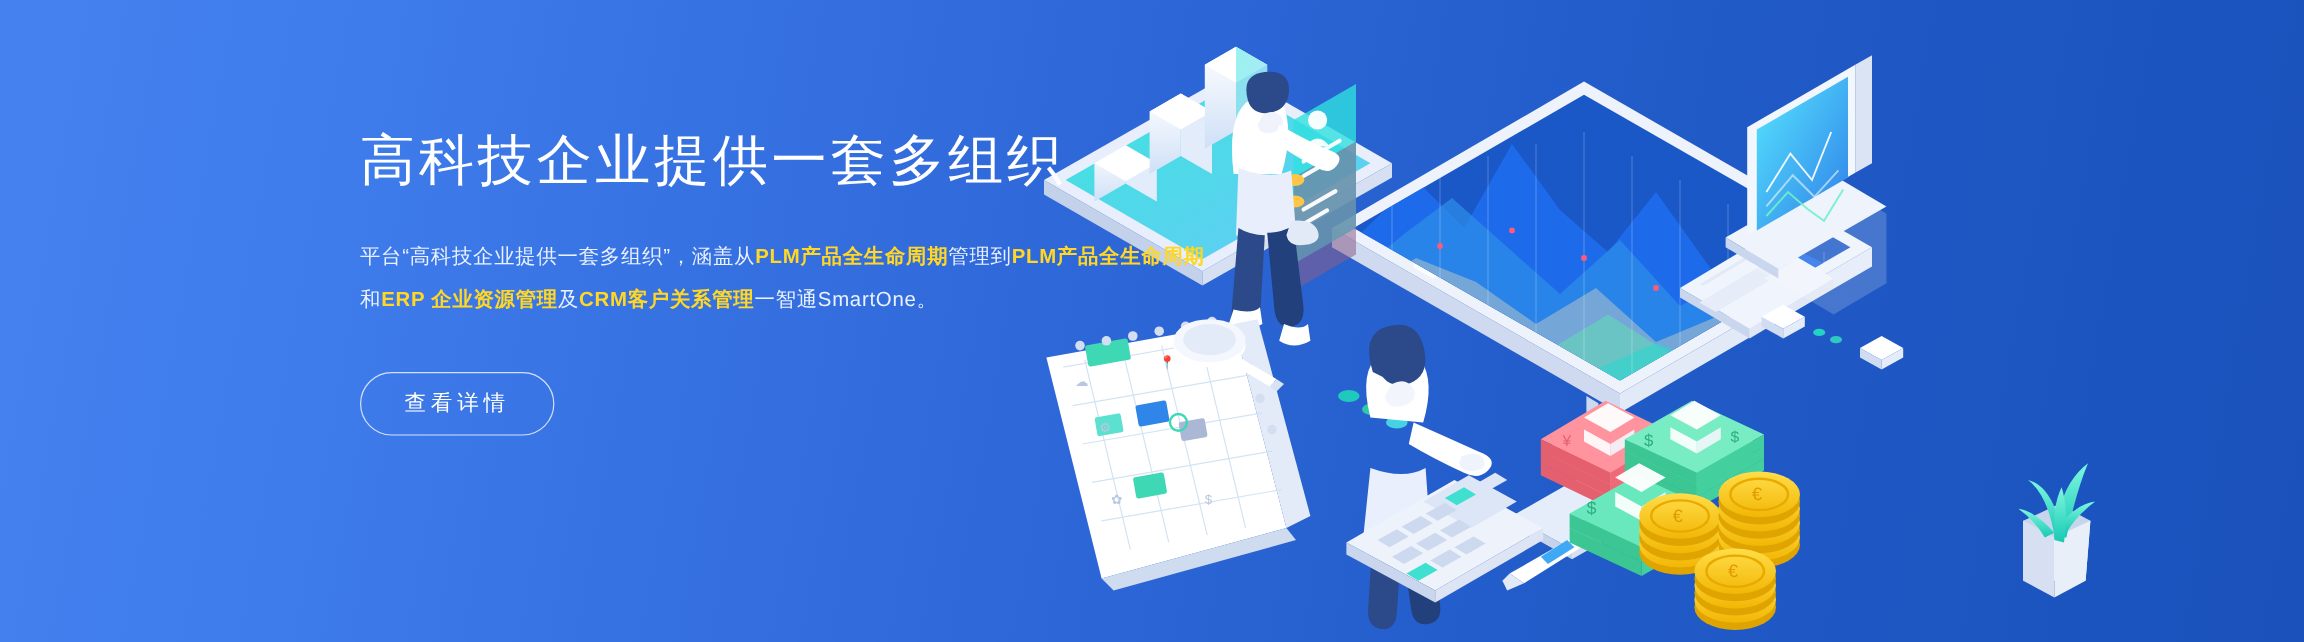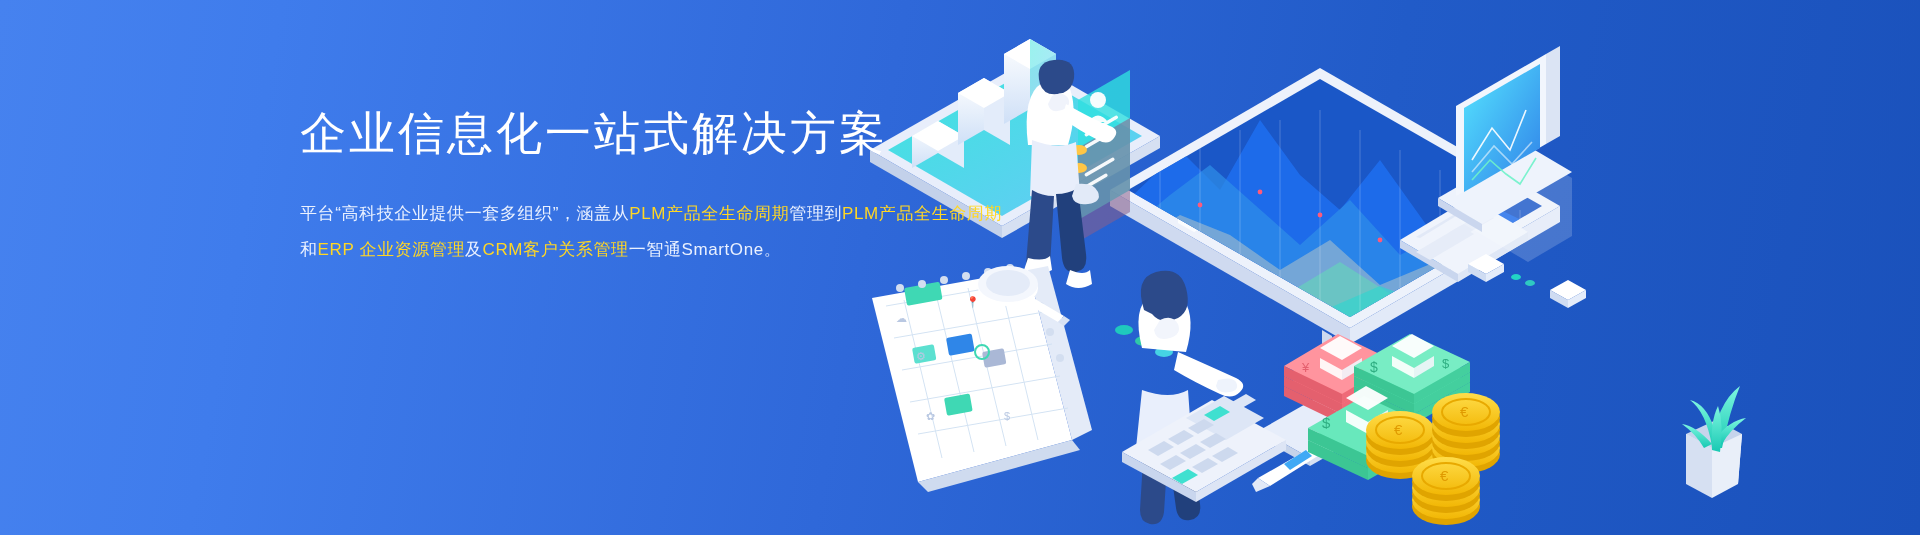--- a/index.html
+++ b/index.html
@@ -34,21 +34,21 @@
   .hero-desc {
     margin-top: 34px;
     font-size: 17px;
     line-height: 36px;
     color: #eaf1ff;
     letter-spacing: 0.6px;
     font-weight: 400;
   }
   .hero-desc .hl {
     color: #ffd724;
-    font-weight: normal;
+    font-weight: bold;
   }
   .hero-desc .ln { display: block; white-space: nowrap; }
 
   .detail-btn {
     display: block;
     margin-top: 42px;
     width: 162px; height: 53px;
     line-height: 51px;
     text-align: center;
     border: 1px solid rgba(255,255,255,0.78);
@@ -467,26 +467,27 @@
             <ellipse cx="0" cy="0" rx="24" ry="13" fill="none" stroke="#e8a900" stroke-width="2"></ellipse>
             <text x="-6" y="5" font-size="15" fill="#e09a00" font-family="Liberation Sans, sans-serif">€</text>
           </g>
         </g>
       </g>
 
     </svg>
   </div>
 
   <div class="copy">
-    <h1 class="hero-title">企业信息化一站式解决方案</h1>
+    <h1 class="hero-title">高科技企业提供一套多组织</h1>
 
     <div class="hero-desc">
       <span class="ln">
         <span>平台“高科技企业提供一套多组织”，涵盖从</span><span class="hl">PLM产品全生命周期</span><span>管理到</span><span class="hl">PLM产品全生命周期</span>
       </span>
       <span class="ln">
         <span>和</span><span class="hl">ERP 企业资源管理</span><span>及</span><span class="hl">CRM客户关系管理</span><span>一智通SmartOne。</span>
       </span>
     </div>
 
+    <button class="detail-btn">查看详情</button>
   </div>
 
 </div>
 
 </body></html>

